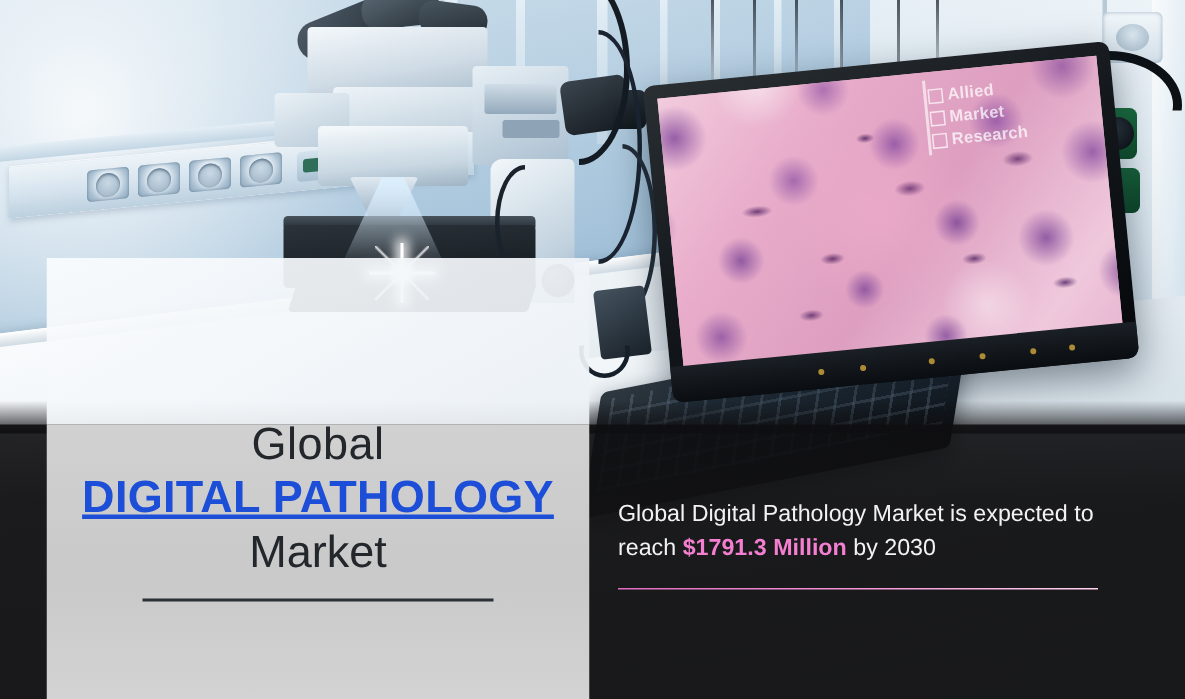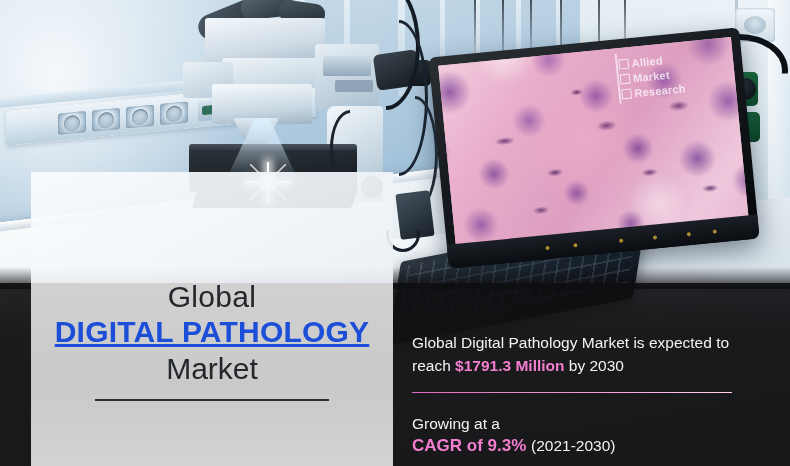--- a/index.html
+++ b/index.html
@@ -468,20 +468,15 @@
       <div class="t-market">Market</div>
       <div class="t-rule"></div>
     </div>
   </div>
 
   <div class="right-text">
     <div class="rt-line">
       <span>Global Digital Pathology Market is expected to reach </span><span class="pink">$1791.3 Million</span><span> by 2030</span>
     </div>
     <div class="rt-rule"></div>
-    <div class="rt-grow">Growing at a</div>
-    <div class="rt-cagr">
-      <span>CAGR of 9.3%</span>
-      <span class="rt-years">(2021-2030)</span>
-    </div>
   </div>
 
 </div>
 
 </body></html>

